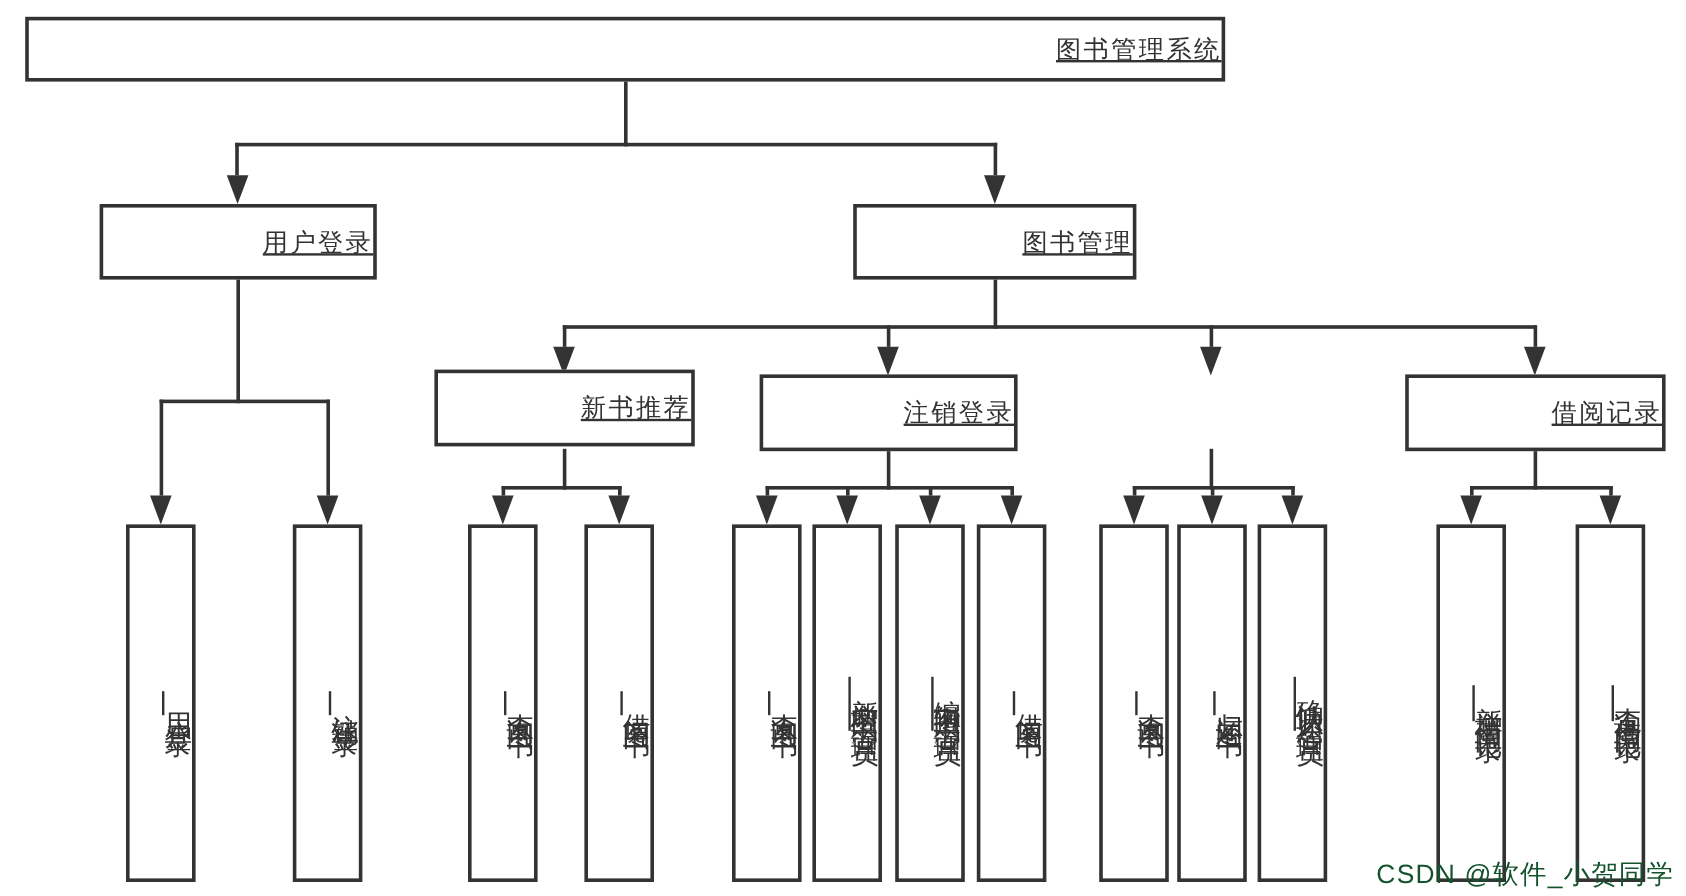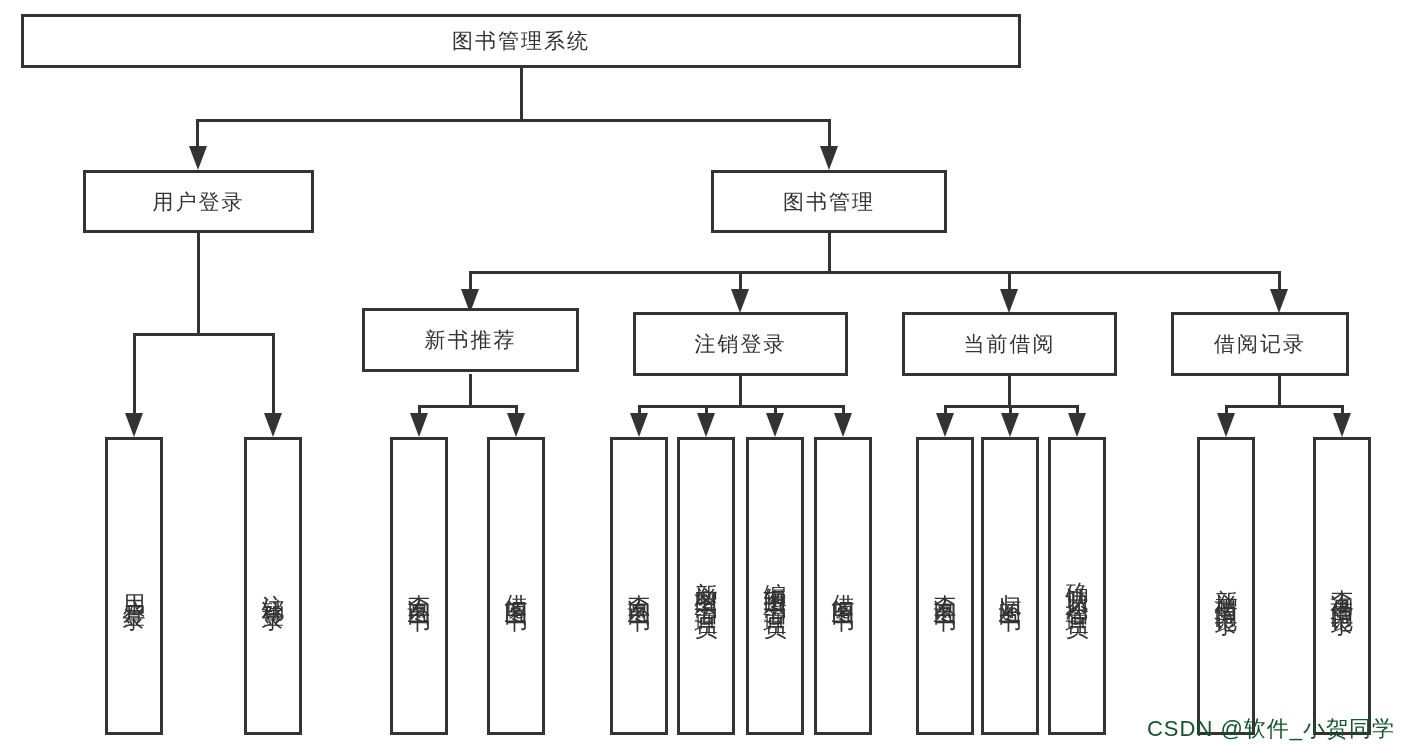--- a/index.html
+++ b/index.html
@@ -12,21 +12,22 @@
     color: #333333;
     overflow: hidden;
   }
   .box {
     position: absolute;
     box-sizing: border-box;
     border: 3px solid #333333;
     background: #ffffff;
     display: flex;
     align-items: center;
-    justify-content: center;
+    justify-content: flex-end;
+    text-decoration: underline;
   }
   .hlabel span {
     font-size: 21px;
     letter-spacing: 2px;
     white-space: nowrap;
     color: #333333;
   }
   .leaf span {
     writing-mode: vertical-rl;
     text-orientation: mixed;
@@ -129,24 +130,21 @@
   <div class="box hlabel" style="left:711px;top:170px;width:236px;height:63px">
     <span>图书管理</span>
   </div>
 
   <div class="box hlabel" style="left:362px;top:308px;width:217px;height:64px">
     <span>新书推荐</span>
   </div>
   <div class="box hlabel" style="left:633px;top:312px;width:215px;height:64px">
     <span>注销登录</span>
   </div>
-  <div class="box hlabel" style="left:902px;top:312px;width:215px;height:64px">
-    <span>当前借阅</span>
-  </div>
-  <div class="box hlabel" style="left:1171px;top:312px;width:178px;height:64px">
+  <div class="box hlabel" style="left:1171px;top:312px;width:217px;height:64px">
     <span>借阅记录</span>
   </div>
 
   <div class="box leaf" style="left:105px;top:437px;width:58px;height:298px">
     <span>用户登录</span>
   </div>
   <div class="box leaf" style="left:244px;top:437px;width:58px;height:298px">
     <span>注销登录</span>
   </div>
 

